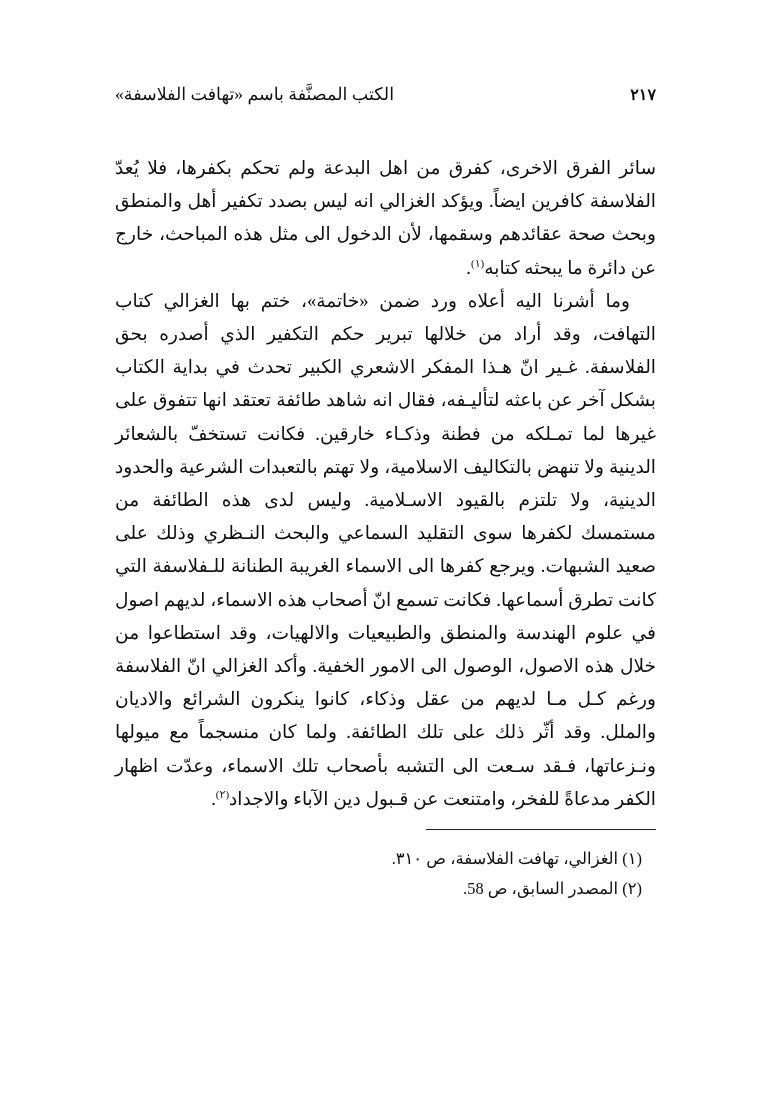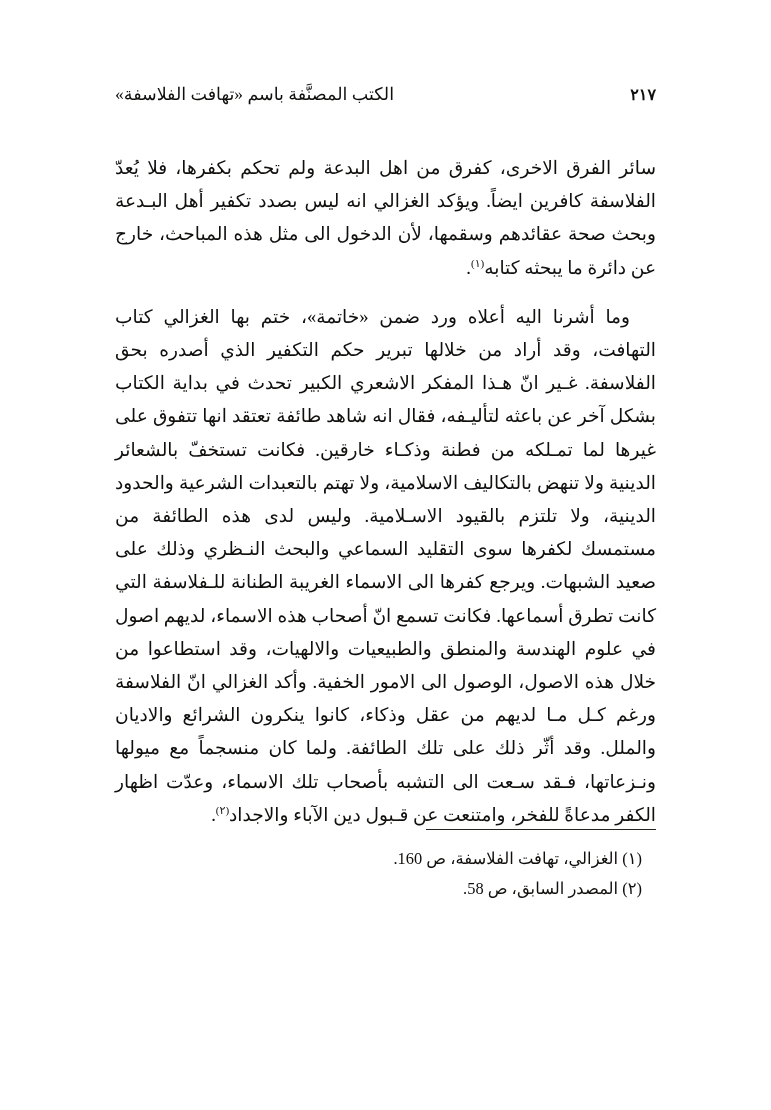--- a/index.html
+++ b/index.html
@@ -52,21 +52,21 @@
     line-height: 33.2px;
   }
   .para {
     margin: 0 0 0 0;
     text-indent: 26px;
   }
   .para.no-indent {
     text-indent: 0;
   }
   .para + .para {
-    margin-top: 16px;
+    margin-top: 0px;
   }
   sup.fn {
     font-size: 11px;
     vertical-align: super;
     line-height: 0;
   }
   
   .footnote-rule {
     position: absolute;
     bottom: 96px;
@@ -96,27 +96,27 @@
 <div class="page">
   <div class="content">
 
     <div class="header">
       <span class="header-title">الكتب المصنَّفة باسم «تهافت الفلاسفة»</span>
       <span class="page-number">٢١٧</span>
     </div>
 
     <div class="body-text">
 
-      <p class="para no-indent"><span>سائر الفرق الاخرى، كفرق من اهل البدعة ولم تحكم بكفرها، فلا يُعدّ الفلاسفة كافرين ايضاً. ويؤكد الغزالي انه ليس بصدد تكفير أهل البـدعة وبحث صحة عقائدهم وسقمها، لأن الدخول الى مثل هذه المباحث، خارج عن دائرة ما يبحثه كتابه</span><sup class="fn">(١)</sup><span>.</span></p>
+      <p class="para no-indent"><span>سائر الفرق الاخرى، كفرق من اهل البدعة ولم تحكم بكفرها، فلا يُعدّ الفلاسفة كافرين ايضاً. ويؤكد الغزالي انه ليس بصدد تكفير أهل والمنطق وبحث صحة عقائدهم وسقمها، لأن الدخول الى مثل هذه المباحث، خارج عن دائرة ما يبحثه كتابه</span><sup class="fn">(١)</sup><span>.</span></p>
 
       <p class="para"><span>وما أشرنا اليه أعلاه ورد ضمن «خاتمة»، ختم بها الغزالي كتاب التهافت، وقد أراد من خلالها تبرير حكم التكفير الذي أصدره بحق الفلاسفة. غـير انّ هـذا المفكر الاشعري الكبير تحدث في بداية الكتاب بشكل آخر عن باعثه لتأليـفه، فقال انه شاهد طائفة تعتقد انها تتفوق على غيرها لما تمـلكه من فطنة وذكـاء خارقين. فكانت تستخفّ بالشعائر الدينية ولا تنهض بالتكاليف الاسلامية، ولا تهتم بالتعبدات الشرعية والحدود الدينية، ولا تلتزم بالقيود الاسـلامية. وليس لدى هذه الطائفة من مستمسك لكفرها سوى التقليد السماعي والبحث النـظري وذلك على صعيد الشبهات. ويرجع كفرها الى الاسماء الغريبة الطنانة للـفلاسفة التي كانت تطرق أسماعها. فكانت تسمع انّ أصحاب هذه الاسماء، لديهم اصول في علوم الهندسة والمنطق والطبيعيات والالهيات، وقد استطاعوا من خلال هذه الاصول، الوصول الى الامور الخفية. وأكد الغزالي انّ الفلاسفة ورغم كـل مـا لديهم من عقل وذكاء، كانوا ينكرون الشرائع والاديان والملل. وقد أثّر ذلك على تلك الطائفة. ولما كان منسجماً مع ميولها ونـزعاتها، فـقد سـعت الى التشبه بأصحاب تلك الاسماء، وعدّت اظهار الكفر مدعاةً للفخر، وامتنعت عن قـبول دين الآباء والاجداد</span><sup class="fn">(٢)</sup><span>.</span></p>
 
 
     </div>
   </div>
 
   <div class="footnote-rule"></div>
 
   <div class="footnotes">
-    <p class="footnote">(١) الغزالي، تهافت الفلاسفة، ص 160.</p>
+    <p class="footnote">(١) الغزالي، تهافت الفلاسفة، ص ٣١٠.</p>
     <p class="footnote">(٢) المصدر السابق، ص 58.</p>
   </div>
 </div>
 
 </body></html>

